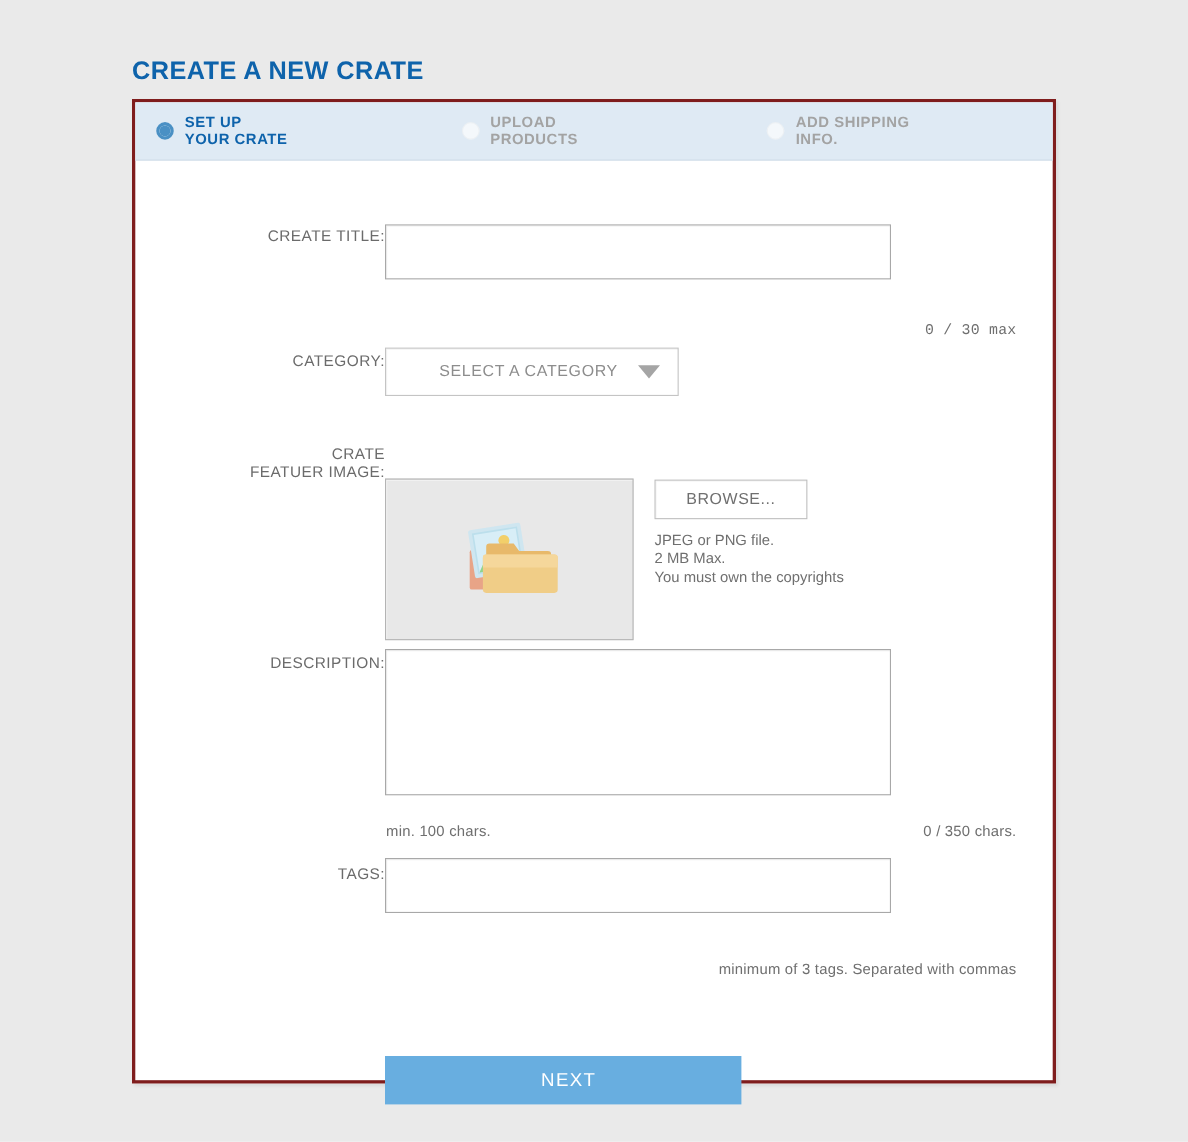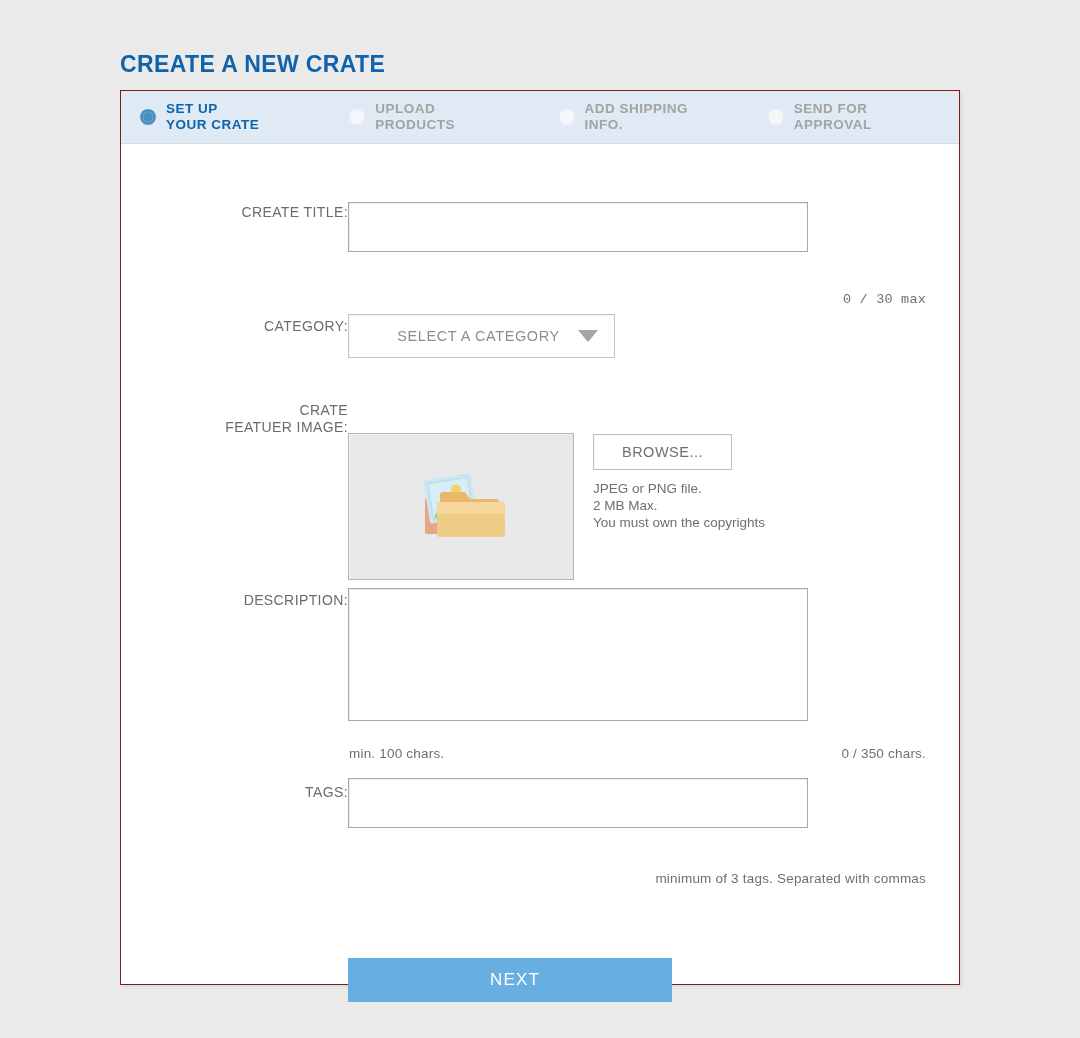--- a/index.html
+++ b/index.html
@@ -26,21 +26,21 @@
     margin-top: 20px;
   }
 
   .card {
     position: absolute;
     left: 120px;
     top: 90px;
     width: 840px;
     height: 895px;
     background: #ffffff;
-    border: 1px solid #7f1d1d;
+    border: 3px solid #7f1d1d;
     box-sizing: border-box;
     box-shadow: 2px 2px 3px rgba(0,0,0,0.07);
   }
 
   
   .steps {
     display: flex;
     align-items: center;
     height: 53px;
     background: #dfeaf4;
@@ -238,25 +238,20 @@
       <span class="step-label">UPLOAD
 PRODUCTS</span>
     </div>
 
     <div class="step">
       <span class="step-radio"></span>
       <span class="step-label">ADD SHIPPING
 INFO.</span>
     </div>
 
-    <div class="step">
-      <span class="step-radio"></span>
-      <span class="step-label">SEND FOR
-APPROVAL</span>
-    </div>
 
   </div>
 
   <div class="form">
 
     <div class="label title-label">CREATE TITLE:</div>
     <div class="field-box title-input"></div>
     <div class="hint title-count">0 / 30 max</div>
 
     <div class="label cat-label">CATEGORY:</div>

